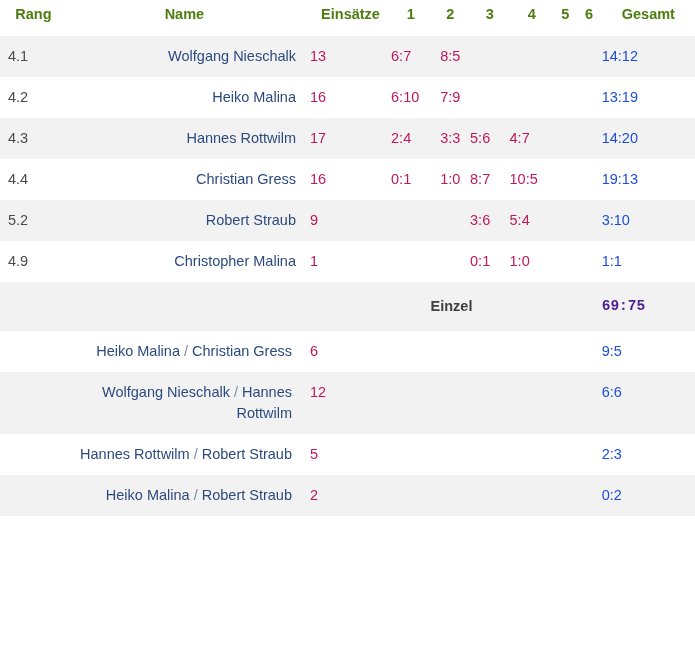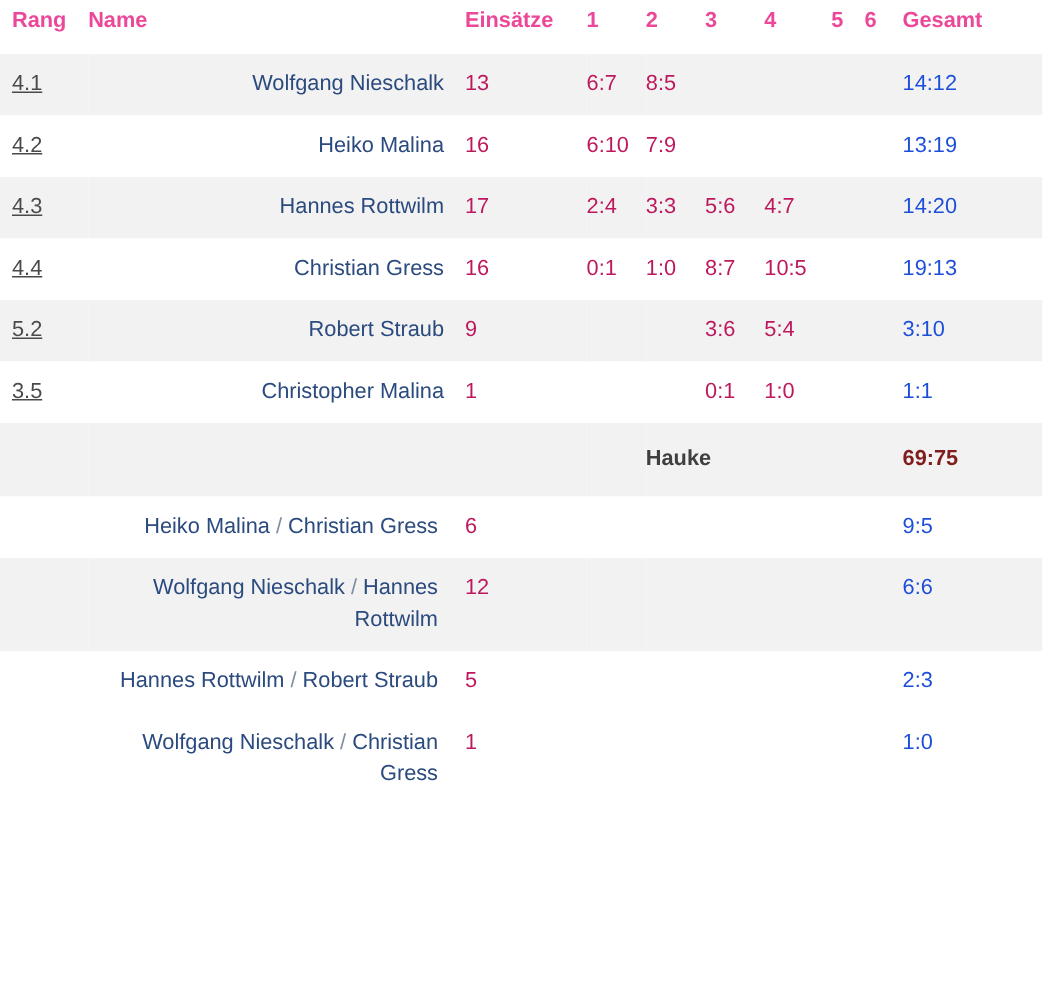--- a/index.html
+++ b/index.html
@@ -17,66 +17,66 @@
   .stats-table {
     width: 695px;
     border-collapse: collapse;
     table-layout: fixed;
     font-size: 14.5px;
     color: #2b4162;
   }
   .stats-table thead th {
     font-size: 14.5px;
     font-weight: bold;
-    color: #ec4899;
-    text-align: left;
+    color: #4d7c0f;
+    text-align: center;
     padding: 6px 0 14px 0;
     vertical-align: bottom;
     background: #ffffff;
     white-space: nowrap;
   }
   .stats-table td {
     padding: 10px 0;
     vertical-align: top;
     color: #4a4a4a;
     line-height: 1.45;
   }
   tr.shade td { background: #f2f2f2; }
   tr.plain td { background: #ffffff; }
 
   
   .col-rank   { width: 58px;  padding-left: 8px !important; }
   .col-name   { width: 248px; text-align: right; }
   .col-eins   { width: 80px;  }
   .col-s1     { width: 39px;  }
-  .col-s2     { width: 39px;  }
+  .col-s2     { width: 39px; text-align: center;  }
   .col-s3     { width: 39px;  }
   .col-s4     { width: 44px;  }
   .col-s5     { width: 22px;  }
   .col-s6     { width: 25px;  }
   .col-total  { width: 92px;  }
 
   th.col-rank { padding-left: 8px; }
 
-  td.rank-cell { color: #4a4a4a; padding-left: 8px; text-decoration: underline; }
+  td.rank-cell { color: #4a4a4a; padding-left: 8px; }
   td.name-cell { color: #2b4a7e; padding-right: 14px; }
   td.name-cell.link { color: #2b4a7e; }
   td.num-cell { color: #be185d; }
   td.total-cell { color: #1d4ed8; }
 
   
   tr.summary td {
     background: #f2f2f2;
     font-weight: bold;
     color: #3f3f3f;
     padding-top: 14px;
     padding-bottom: 14px;
   }
   tr.summary td.sum-label { color: #3f3f3f; }
-  tr.summary td.sum-total { color: #7f1d1d; }
+  tr.summary td.sum-total { color: #4c1d95; font-family: Liberation Mono, monospace; }
 
   
   td.pair-cell {
     color: #2b4a7e;
     padding-right: 18px;
   }
   .slash { color: #7d8da3; }
 </style>
 </head>
 <body>
@@ -157,38 +157,38 @@
       <td class="col-s1 num-cell"></td>
       <td class="col-s2 num-cell"></td>
       <td class="col-s3 num-cell">3:6</td>
       <td class="col-s4 num-cell">5:4</td>
       <td class="col-s5 num-cell"></td>
       <td class="col-s6 num-cell"></td>
       <td class="col-total total-cell">3:10</td>
     </tr>
 
     <tr class="plain">
-      <td class="col-rank rank-cell">3.5</td>
+      <td class="col-rank rank-cell">4.9</td>
       <td class="col-name name-cell link">Christopher Malina</td>
       <td class="col-eins num-cell">1</td>
       <td class="col-s1 num-cell"></td>
       <td class="col-s2 num-cell"></td>
       <td class="col-s3 num-cell">0:1</td>
       <td class="col-s4 num-cell">1:0</td>
       <td class="col-s5 num-cell"></td>
       <td class="col-s6 num-cell"></td>
       <td class="col-total total-cell">1:1</td>
     </tr>
 
     <tr class="summary">
       <td class="col-rank"></td>
       <td class="col-name"></td>
       <td class="col-eins"></td>
       <td class="col-s1"></td>
-      <td class="col-s2 sum-label">Hauke</td>
+      <td class="col-s2 sum-label">Einzel</td>
       <td class="col-s3"></td>
       <td class="col-s4"></td>
       <td class="col-s5"></td>
       <td class="col-s6"></td>
       <td class="col-total sum-total">69:75</td>
     </tr>
 
     <tr class="plain">
       <td class="col-rank"></td>
       <td class="col-name pair-cell"><span>Heiko Malina</span> <span class="slash">/</span> <span>Christian Gress</span></td>
@@ -221,28 +221,28 @@
       <td class="col-eins num-cell">5</td>
       <td class="col-s1"></td>
       <td class="col-s2"></td>
       <td class="col-s3"></td>
       <td class="col-s4"></td>
       <td class="col-s5"></td>
       <td class="col-s6"></td>
       <td class="col-total total-cell">2:3</td>
     </tr>
 
-
-    <tr class="plain">
-      <td class="col-rank"></td>
-      <td class="col-name pair-cell"><span>Wolfgang Nieschalk</span> <span class="slash">/</span> <span>Christian Gress</span></td>
-      <td class="col-eins num-cell">1</td>
-      <td class="col-s1"></td>
-      <td class="col-s2"></td>
-      <td class="col-s3"></td>
-      <td class="col-s4"></td>
-      <td class="col-s5"></td>
-      <td class="col-s6"></td>
-      <td class="col-total total-cell">1:0</td>
-    </tr>
+    <tr class="shade">
+      <td class="col-rank"></td>
+      <td class="col-name pair-cell"><span>Heiko Malina</span> <span class="slash">/</span> <span>Robert Straub</span></td>
+      <td class="col-eins num-cell">2</td>
+      <td class="col-s1"></td>
+      <td class="col-s2"></td>
+      <td class="col-s3"></td>
+      <td class="col-s4"></td>
+      <td class="col-s5"></td>
+      <td class="col-s6"></td>
+      <td class="col-total total-cell">0:2</td>
+    </tr>
+
 
   </tbody>
 </table>
 
 </body></html>

